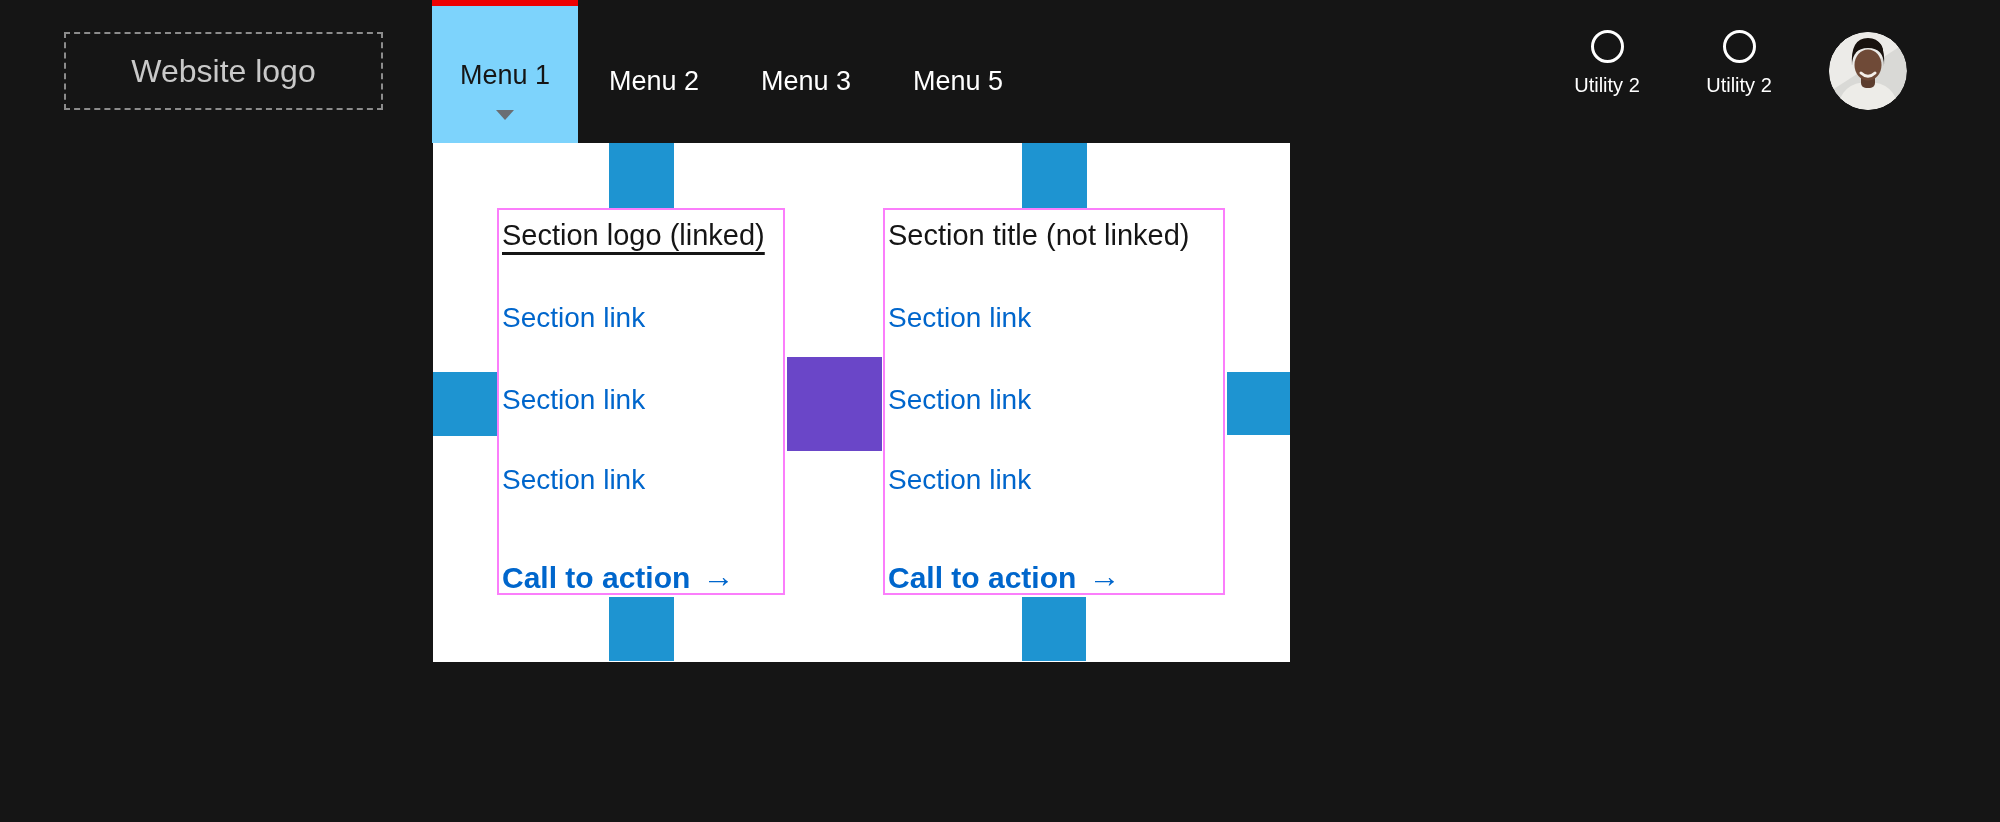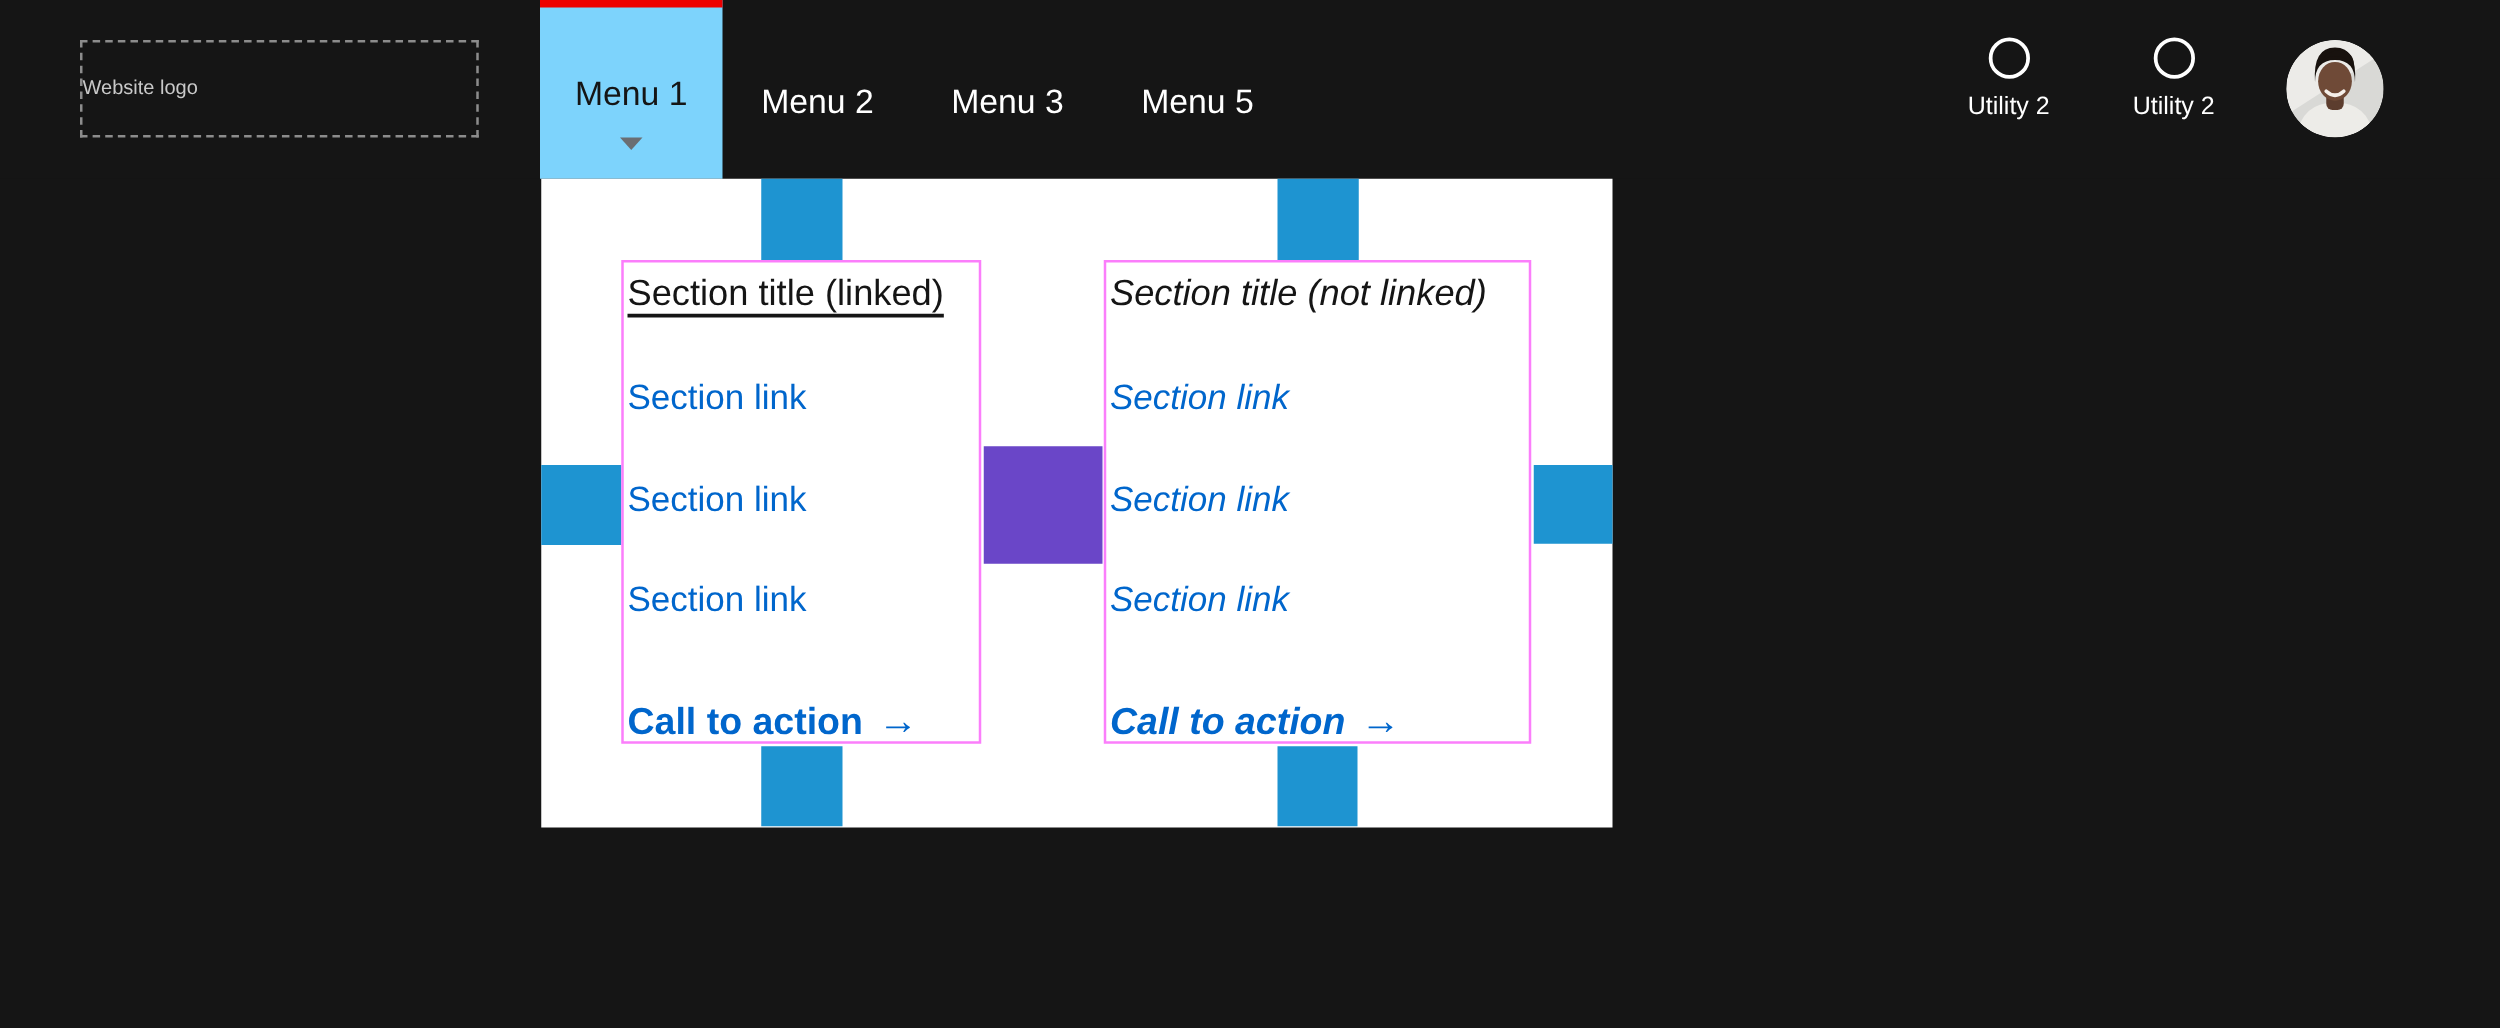--- a/index.html
+++ b/index.html
@@ -16,22 +16,22 @@
   .masthead {
     position: absolute; left: 0; top: 0;
     width: 2000px; height: 143px;
     background: #151515;
   }
   .logo-box {
     position: absolute; left: 64px; top: 32px;
     width: 319px; height: 78px;
     border: 2px dashed #8c8c8c;
     box-sizing: border-box;
-    display: flex; align-items: center; justify-content: flex-start;
-    color: #c9c9c9; font-size: 16px; cursor: pointer;
+    display: flex; align-items: center; justify-content: center;
+    color: #c9c9c9; font-size: 32px; cursor: pointer;
   }
   .nav-row {
     position: absolute; left: 578px; top: 0;
     height: 143px; display: flex;
   }
   .nav-item {
     width: 152px; height: 163px;
     display: flex; align-items: center; justify-content: center;
     color: #ffffff; font-size: 27px; cursor: pointer;
   }
@@ -89,21 +89,21 @@
   .sp-side-right   { left: 1227px; top: 372px; width: 63px; height: 63px; }
   .gutter {
     position: absolute; left: 787px; top: 357px;
     width: 95px; height: 94px; background: #6a46c8;
   }
   .section-box {
     position: absolute; top: 208px; height: 387px;
     border: 2px solid #fb7efb; box-sizing: border-box;
   }
   .box-left  { left: 497px; width: 288px; }
-  .box-right { left: 883px; width: 342px; font-style: italic; }
+  .box-right { left: 883px; width: 342px; }
   .section-title {
     position: absolute; left: 3px; top: 9px;
     font-size: 29px; color: #151515; white-space: nowrap;
   }
   .title-linked {
     text-decoration: underline;
     text-decoration-thickness: 3px;
     text-underline-offset: 7px;
     text-decoration-color: #151515;
     cursor: pointer;
@@ -178,21 +178,21 @@
 
   <div class="spacer sp-top-left"></div>
   <div class="spacer sp-top-right"></div>
   <div class="spacer sp-bottom-left"></div>
   <div class="spacer sp-bottom-right"></div>
   <div class="spacer sp-side-left"></div>
   <div class="spacer sp-side-right"></div>
   <div class="gutter"></div>
 
   <div class="section-box box-left">
-    <span class="section-title title-linked">Section title (linked)</span>
+    <span class="section-title title-linked">Section logo (linked)</span>
     <span class="section-link link-1">Section link</span>
     <span class="section-link link-2">Section link</span>
     <span class="section-link link-3">Section link</span>
     <span class="cta">
       <span>Call to action</span>
       <span class="arrow">→</span>
     </span>
   </div>
 
   <div class="section-box box-right">

